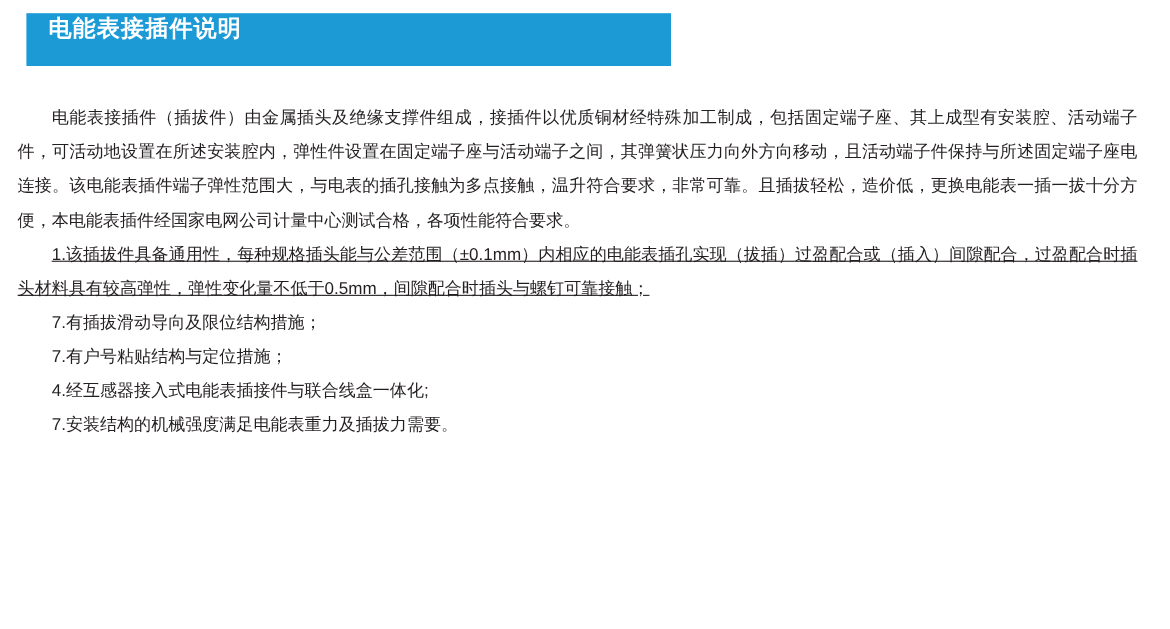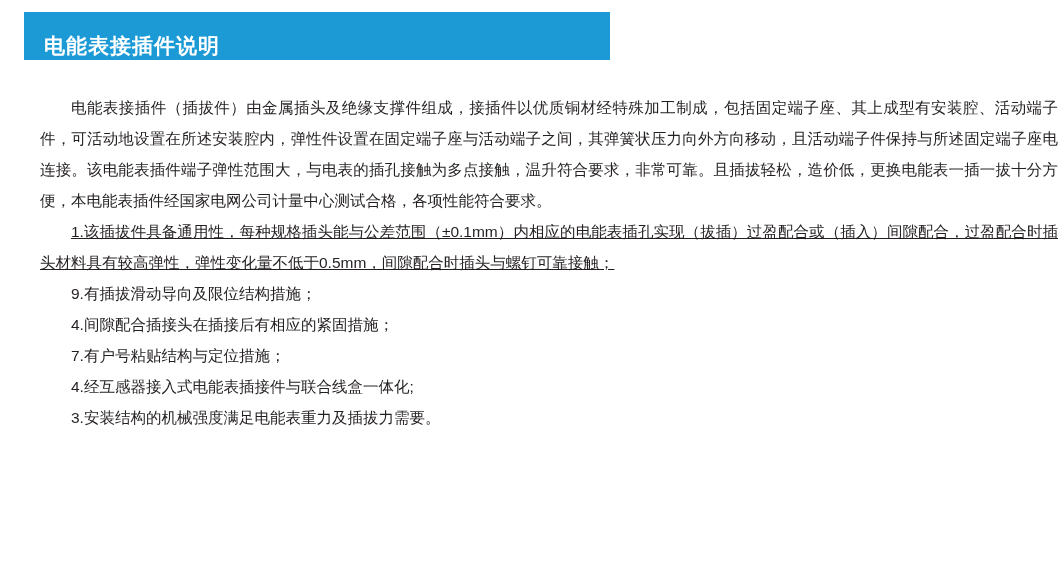--- a/index.html
+++ b/index.html
@@ -21,32 +21,32 @@
     box-sizing: border-box;
   }
   .title-bar {
     position: absolute;
     left: 24px;
     top: 12px;
     width: 586px;
     height: 48px;
     background: #1b9ad6;
     display: flex;
-    align-items: flex-end;
+    align-items: flex-start;
   }
   .title-bar .title-text {
     font-size: 21px;
     font-weight: bold;
     color: #ffffff;
     letter-spacing: 1px;
     margin-left: 20px;
   }
   .body-text {
     position: absolute;
-    left: 40px;
+    left: 16px;
     top: 92px;
     width: 1018px;
     font-size: 15.5px;
     line-height: 31px;
     color: #231f20;
     text-align: justify;
   }
   .para {
     margin: 0;
     text-indent: 2em;
@@ -67,20 +67,19 @@
 
 <div class="page">
 
   <div class="title-bar">
     <span class="title-text">电能表接插件说明</span>
   </div>
 
   <div class="body-text">
     <p class="para">电能表接插件（插拔件）由金属插头及绝缘支撑件组成，接插件以优质铜材经特殊加工制成，包括固定端子座、其上成型有安装腔、活动端子件，可活动地设置在所述安装腔内，弹性件设置在固定端子座与活动端子之间，其弹簧状压力向外方向移动，且活动端子件保持与所述固定端子座电连接。该电能表插件端子弹性范围大，与电表的插孔接触为多点接触，温升符合要求，非常可靠。且插拔轻松，造价低，更换电能表一插一拔十分方便，本电能表插件经国家电网公司计量中心测试合格，各项性能符合要求。</p>
     <p class="list-block">1.该插拔件具备通用性，每种规格插头能与公差范围（±0.1mm）内相应的电能表插孔实现（拔插）过盈配合或（插入）间隙配合，过盈配合时插头材料具有较高弹性，弹性变化量不低于0.5mm，间隙配合时插头与螺钉可靠接触；</p>
-    <p class="list-line">9.有插拔滑动导向及限位结构措施；</p>
-    <p class="list-line">4.间隙配合插接头在插接后有相应的紧固措施；</p>
+    <p class="list-line">7.有插拔滑动导向及限位结构措施；</p>
     <p class="list-line">7.有户号粘贴结构与定位措施；</p>
     <p class="list-line">4.经互感器接入式电能表插接件与联合线盒一体化;</p>
-    <p class="list-line">3.安装结构的机械强度满足电能表重力及插拔力需要。</p>
+    <p class="list-line">7.安装结构的机械强度满足电能表重力及插拔力需要。</p>
   </div>
 
 </div>
 
 </body></html>

